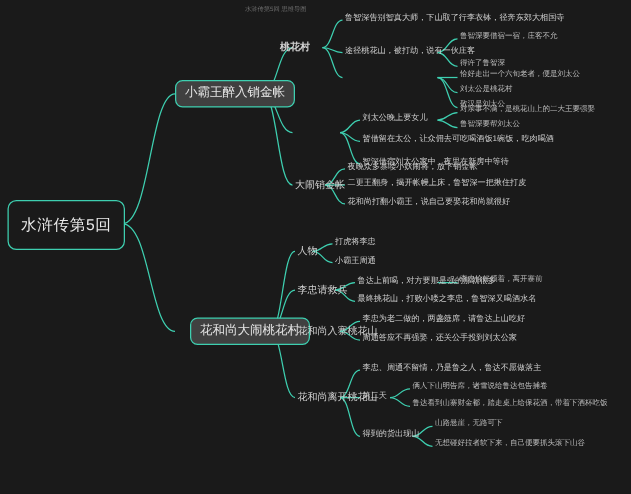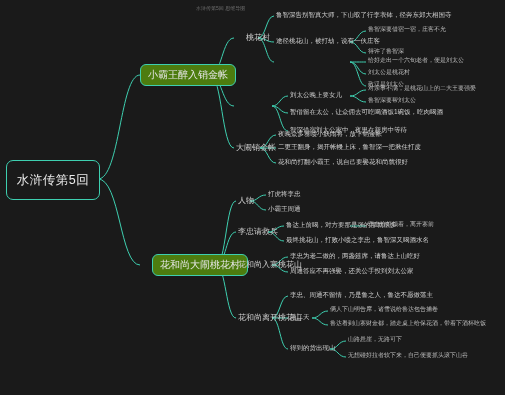--- a/index.html
+++ b/index.html
@@ -7,21 +7,21 @@
   #stage{position:relative;width:505px;height:395px;background:#1a1a1a;}
   svg.links{position:absolute;left:0;top:0;width:505px;height:395px;pointer-events:none;}
   .node{position:absolute;color:#d8d8d8;white-space:nowrap;line-height:1.15;}
   .root{
     left:6px;top:160px;width:92px;height:38px;
     border:1.4px solid #3ecfb0;border-radius:7px;
     color:#eaeaea;font-size:12.5px;display:flex;align-items:center;justify-content:center;
     background:#1a1a1a;letter-spacing:.5px;
   }
   .l1{
-    border:1.2px solid #3ecfb0;border-radius:6px;background:#4d7c0f;
+    border:1.2px solid #3ecfb0;border-radius:6px;background:#404040;
     font-size:10px;color:#e6e6e6;padding:4px 7px;
   }
   .l2{font-size:8px;color:#d2d2d2;padding:1px 2px;}
   .l3{font-size:6.5px;color:#cfcfcf;padding:0 2px;}
   .l4{font-size:6px;color:#bdbdbd;padding:0 2px;}
   .tiny{font-size:5px;color:#6f6f6f;}
 </style>
 </head>
 <body>
 
@@ -85,21 +85,21 @@
       <path d="M330,349 C338,349 338,357 346,357"></path>
     </g>
   </svg>
 
   <div class="node tiny" style="left:196px;top:6px;">水浒传第5回 思维导图</div>
 
   <div class="node root">水浒传第5回</div>
 
   <div class="node l1" style="left:140px;top:64px;">小霸王醉入销金帐</div>
 
-  <div class="node l2" style="left:244px;top:32px;">桃花村</div>
+  <div class="node l2" style="left:222px;top:32px;font-weight:bold;">桃花村</div>
   <div class="node l2" style="left:234px;top:142px;">大闹销金帐</div>
 
   <div class="node l3" style="left:274px;top:11px;">鲁智深告别智真大师，下山取了行李衣钵，径奔东郊大相国寺</div>
   <div class="node l3" style="left:274px;top:37px;">途径桃花山，被打劫，说有一伙庄客</div>
   <div class="node l4" style="left:366px;top:26px;">鲁智深要借宿一宿，庄客不允</div>
   <div class="node l4" style="left:366px;top:48px;">得许了鲁智深</div>
   <div class="node l4" style="left:366px;top:57px;">恰好走出一个六旬老者，便是刘太公</div>
   <div class="node l4" style="left:366px;top:69px;">刘太公是桃花村</div>
   <div class="node l4" style="left:366px;top:81px;">敬汉是刘太公</div>
 

